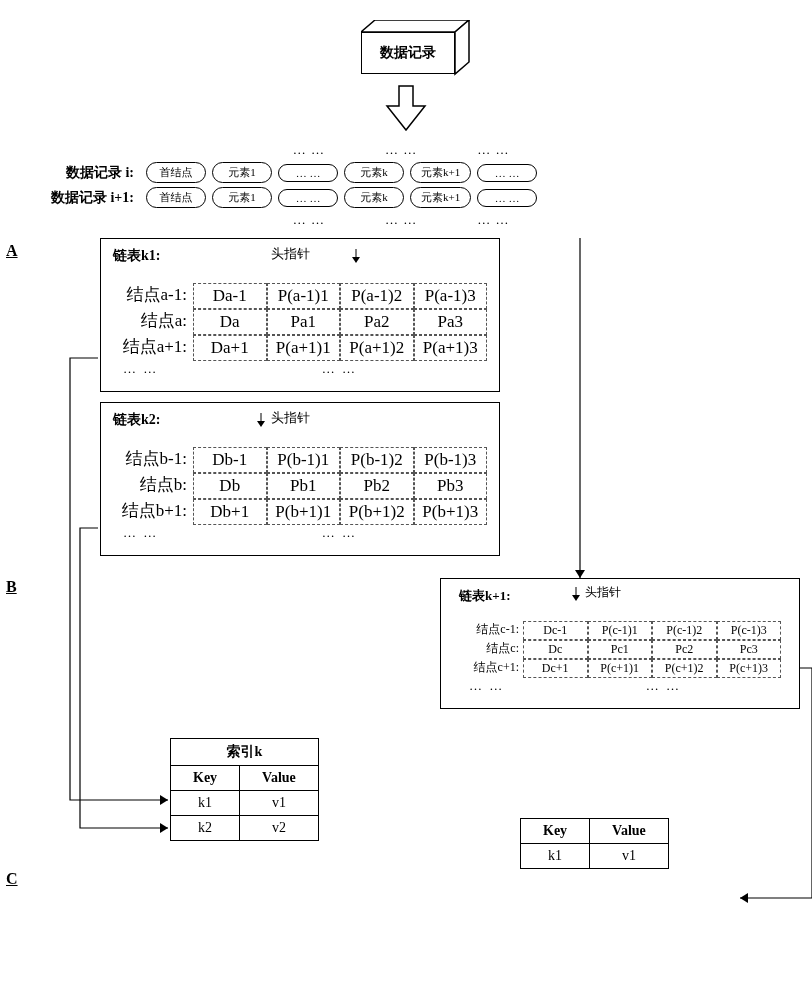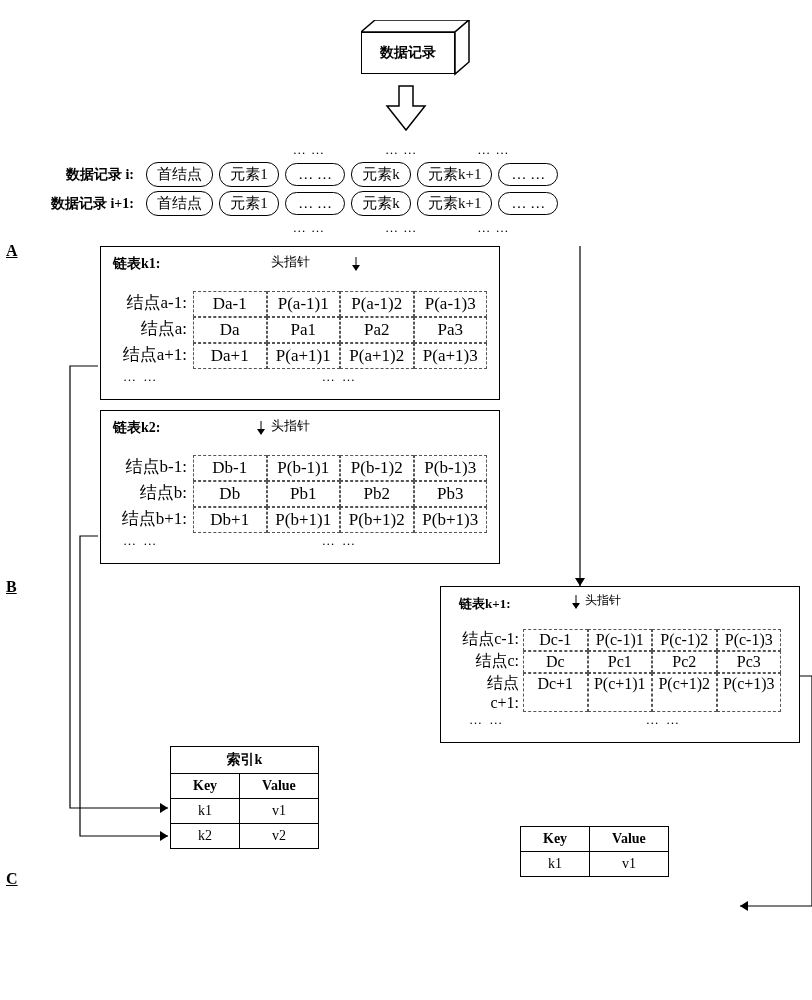--- a/index.html
+++ b/index.html
@@ -45,21 +45,21 @@
     text-align: right;
     font-weight: bold;
     padding-right: 6px;
   }
   .pill {
     border: 1.5px solid #000;
     border-radius: 12px;
     padding: 2px 10px;
     min-width: 60px;
     text-align: center;
-    font-size: 15px;
+    font-size: 11px;
     background:#fff;
   }
   .ell-row { display:flex; gap: 60px; justify-content:center; font-size:13px; margin:2px 0;}
   .ell-row span { letter-spacing:1px;}
   .section-letter {
     text-decoration: underline;
     font-weight: bold;
     font-size: 16px;
   }
   .letA { position:absolute; left:6px; top:242px;}
@@ -118,21 +118,21 @@
     border-bottom: 1.5px solid #000;
     margin-top: 40px;
   }
   .idx-k { position:absolute; left: 150px; top: 500px; }
   .idx-kp1 { position:absolute; left: 500px; top: 580px; }
   .rel-wrap { position:relative; }
   svg.overlay { position:absolute; left:0; top:0; pointer-events:none; }
   .ltable-sm {
     display: grid;
     grid-template-columns: 64px repeat(4, 1fr);
-    font-size: 16px;
+    font-size: 12px;
   }
   .ltable-sm .lbl { text-align:right; padding-right:4px; border:none;}
   .ltable-sm .cell {
     border: 1px dashed #555;
     text-align:center;
     padding: 1px 2px;
   }
 </style>
 </head>
 <body>

